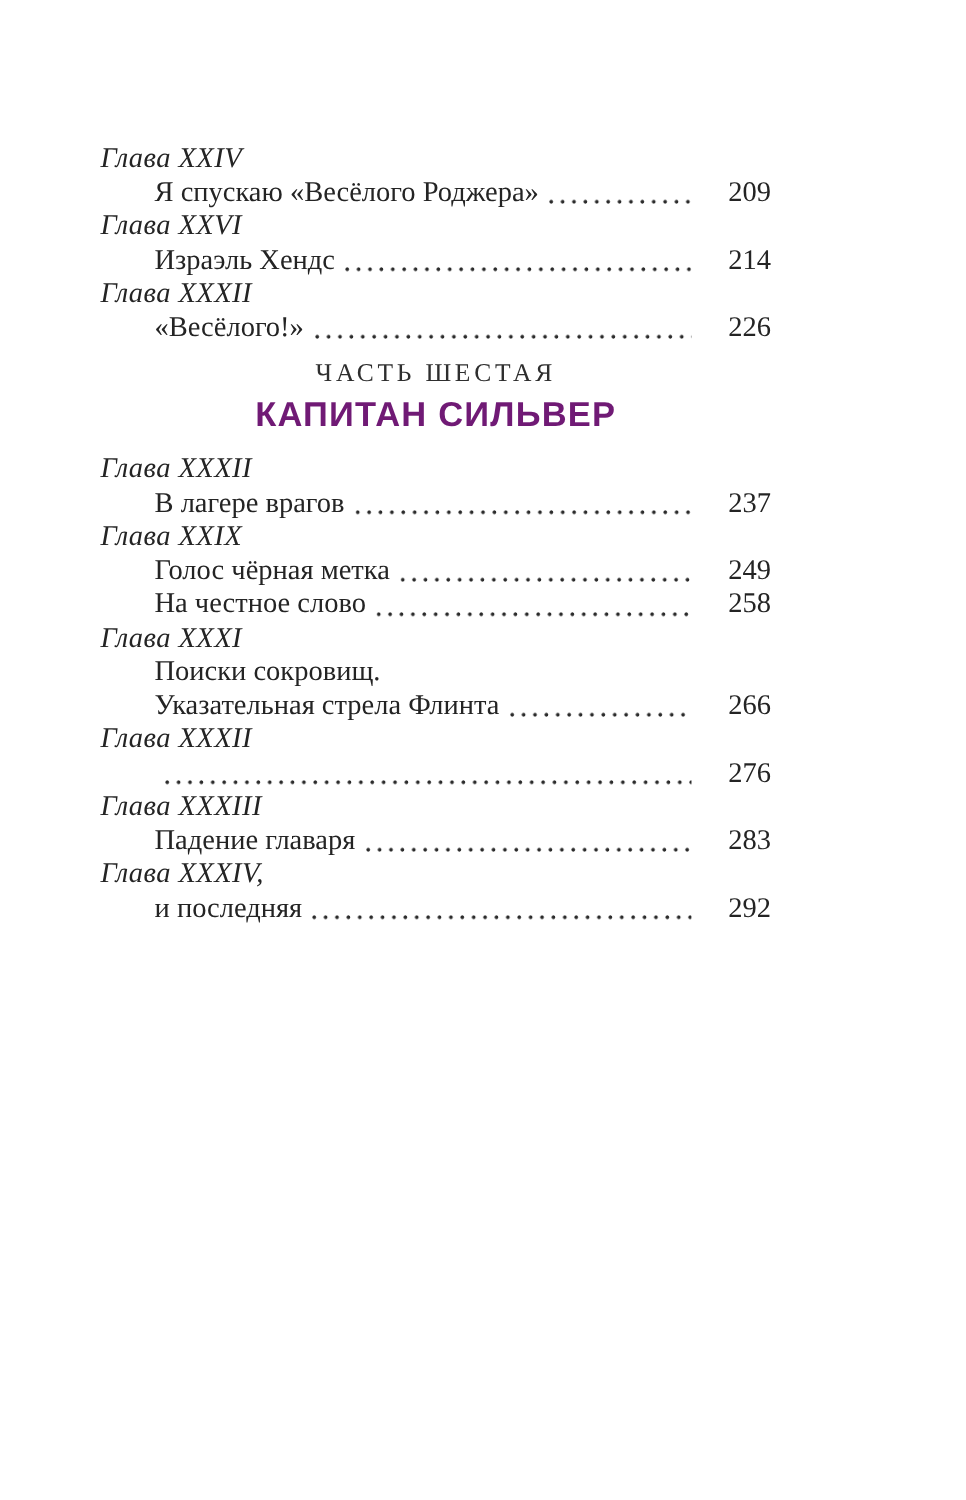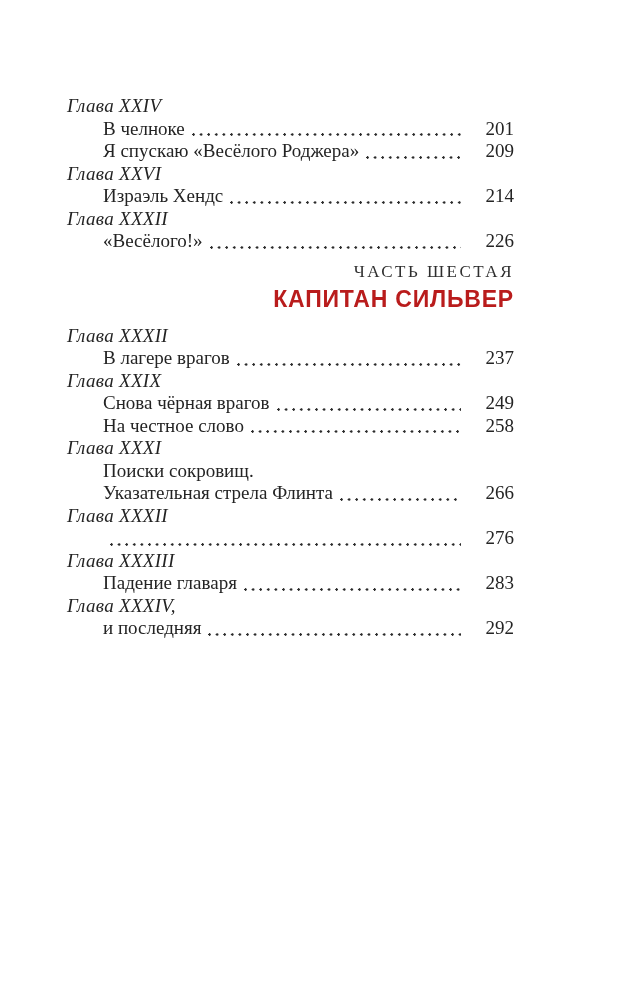--- a/index.html
+++ b/index.html
@@ -48,21 +48,21 @@
     background-size: 7.6px 3px;
     background-repeat: repeat-x;
   }
   .pg {
     flex: 0 0 auto;
     min-width: 40px;
     text-align: right;
     font-size: 19px;
   }
   .part-heading {
-    text-align: right;
+    text-align: center;
     margin-top: 9px;
     margin-bottom: 13px;
   }
   .part-kicker {
     font-size: 17px;
     line-height: 20px;
     letter-spacing: 2.5px;
     color: #2e2e2e;
   }
   .part-title {
@@ -76,27 +76,20 @@
 </style>
 </head>
 <body>
 
 <div class="sheet" style="color: rgb(36, 36, 36);">
   <div class="toc">
 
     <div class="toc-group">
         <div class="entry">
     <div class="chapter-line">Глава XXIV</div>
-    <div class="entry-body">
-            <div class="title-line">
-              <span class="t">В челноке</span>
-              <span class="leader"></span>
-              <span class="pg">201</span>
-            </div>
-          </div>
   </div>
         <div class="entry">
     <div class="entry-body">
             <div class="title-line">
               <span class="t">Я спускаю «Весёлого Роджера»</span>
               <span class="leader"></span>
               <span class="pg">209</span>
             </div>
           </div>
   </div>
@@ -117,39 +110,39 @@
               <span class="t">«Весёлого!»</span>
               <span class="leader"></span>
               <span class="pg">226</span>
             </div>
           </div>
   </div>
       </div>
 
     <div class="part-heading">
       <div class="part-kicker">ЧАСТЬ ШЕСТАЯ</div>
-      <div class="part-title" style="color: #b91c1c;">КАПИТАН СИЛЬВЕР</div>
+      <div class="part-title" style="color: #701a75;">КАПИТАН СИЛЬВЕР</div>
     </div>
 
     <div class="toc-group">
         <div class="entry">
     <div class="chapter-line">Глава XXXII</div>
     <div class="entry-body">
             <div class="title-line">
               <span class="t">В лагере врагов</span>
               <span class="leader"></span>
               <span class="pg">237</span>
             </div>
           </div>
   </div>
         <div class="entry">
     <div class="chapter-line">Глава XXIX</div>
     <div class="entry-body">
             <div class="title-line">
-              <span class="t">Снова чёрная врагов</span>
+              <span class="t">Голос чёрная метка</span>
               <span class="leader"></span>
               <span class="pg">249</span>
             </div>
           </div>
   </div>
         <div class="entry">
     <div class="entry-body">
             <div class="title-line">
               <span class="t">На честное слово</span>
               <span class="leader"></span>

